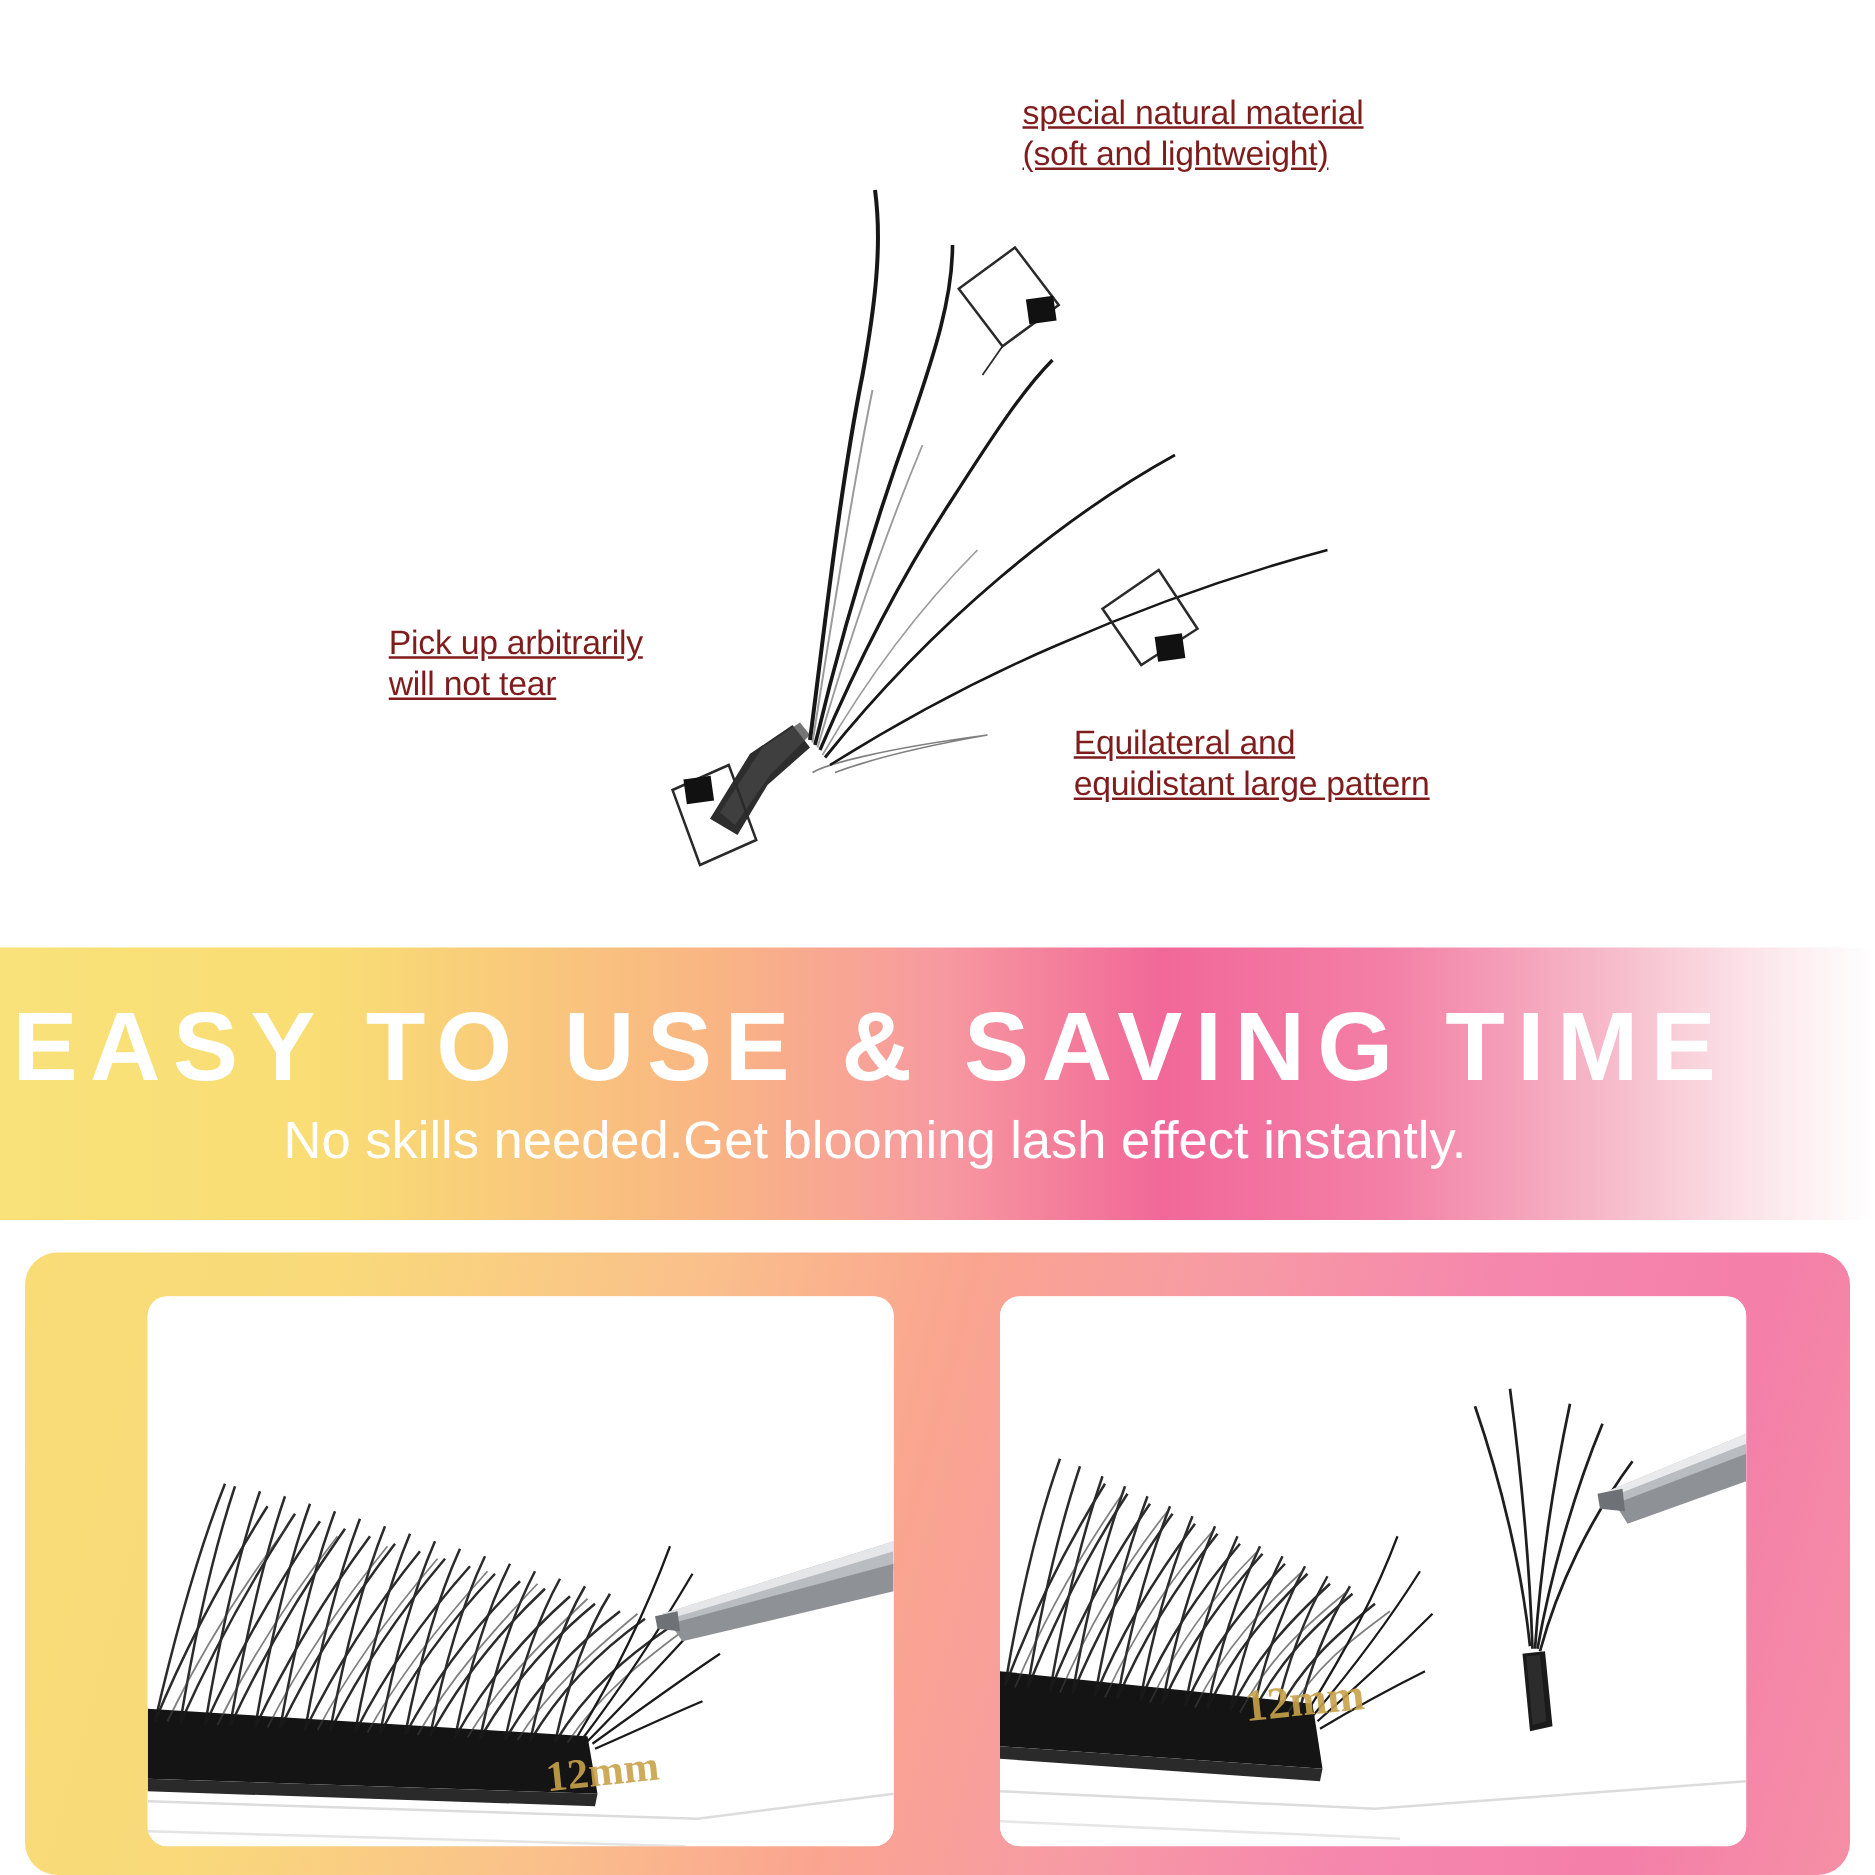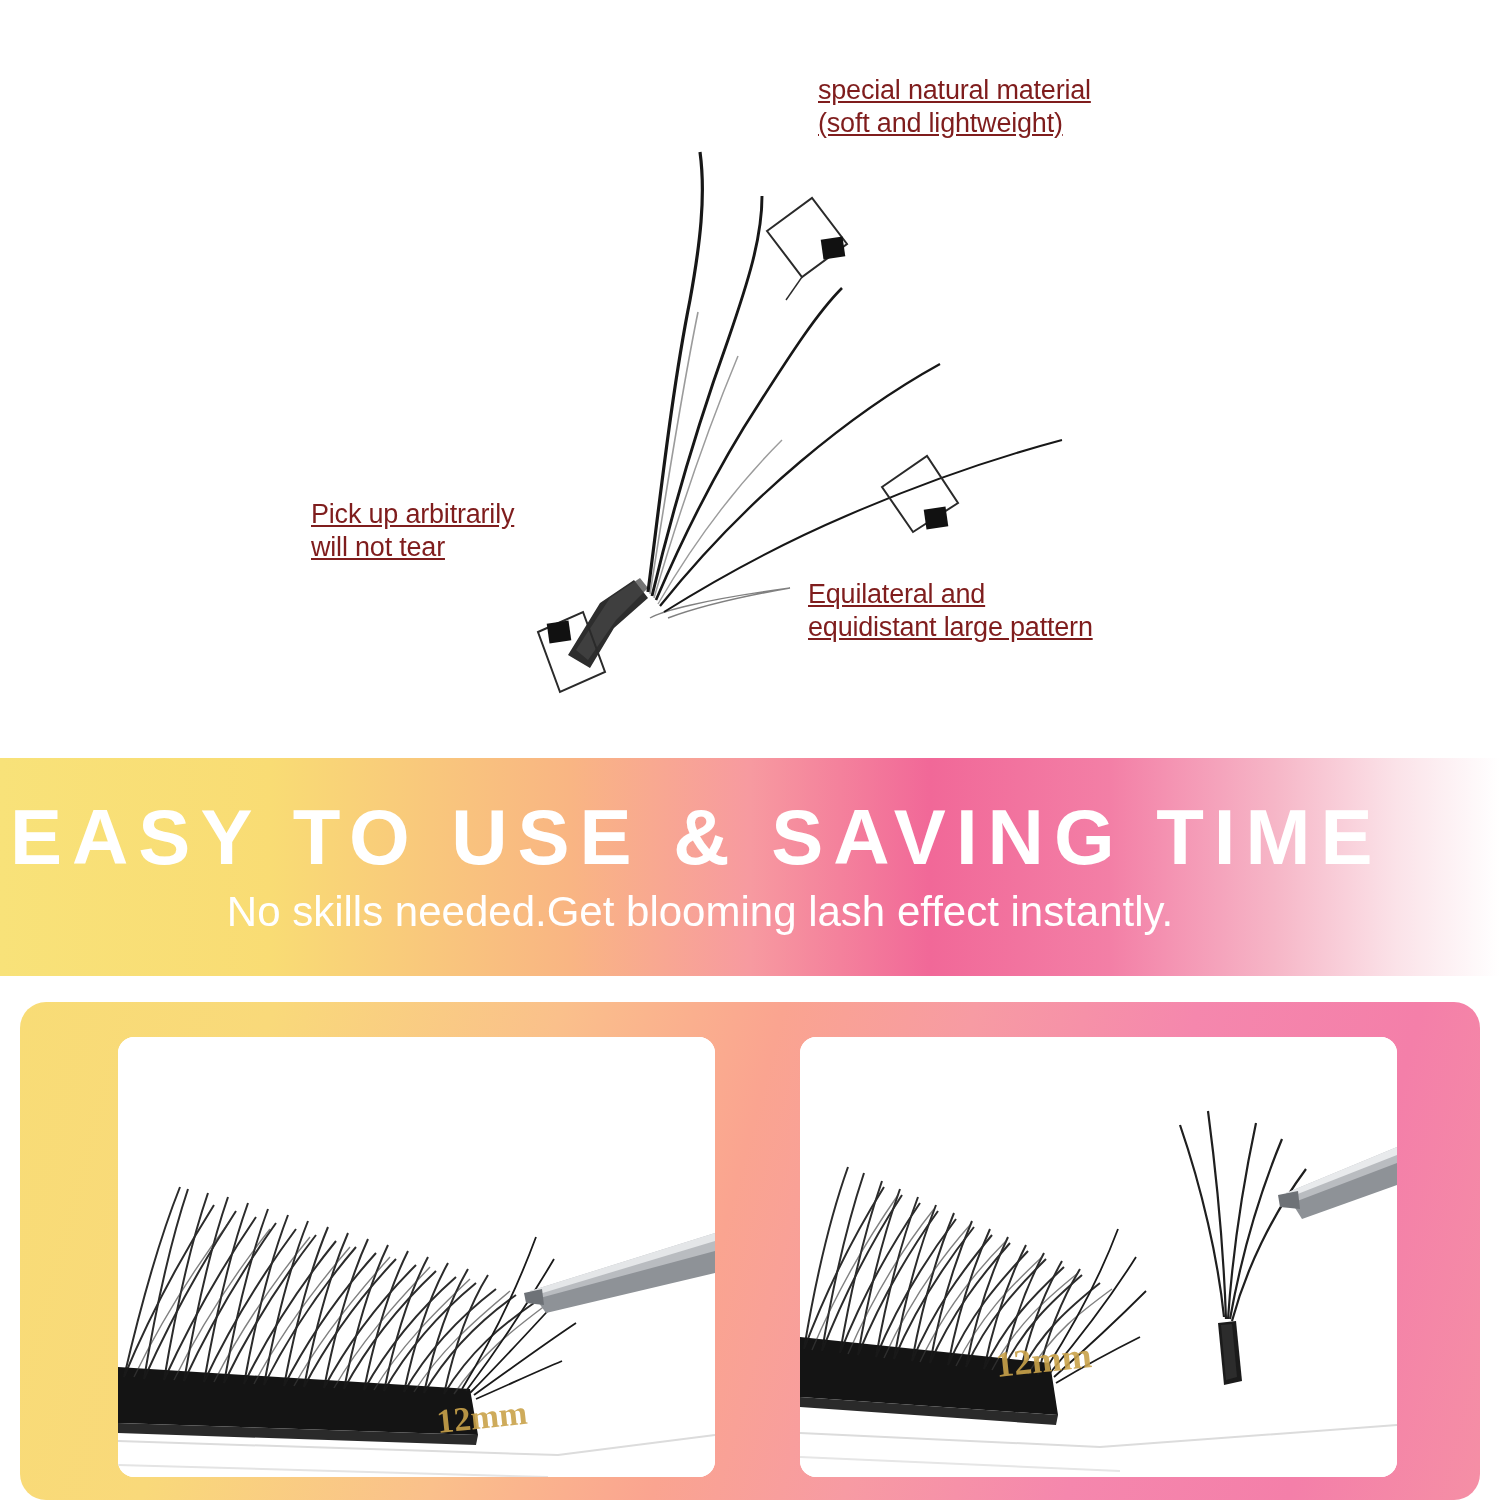--- a/index.html
+++ b/index.html
@@ -40,21 +40,21 @@
   }
   .callout-material {
     left: 818px;
     top: 74px;
   }
   .callout-pickup {
     left: 311px;
     top: 498px;
   }
   .callout-equilateral {
-    left: 808px;
+    left: 859px;
     top: 578px;
   }
 
   
   .banner {
     position: absolute;
     left: 0;
     top: 758px;
     width: 1500px;
     height: 218px;

